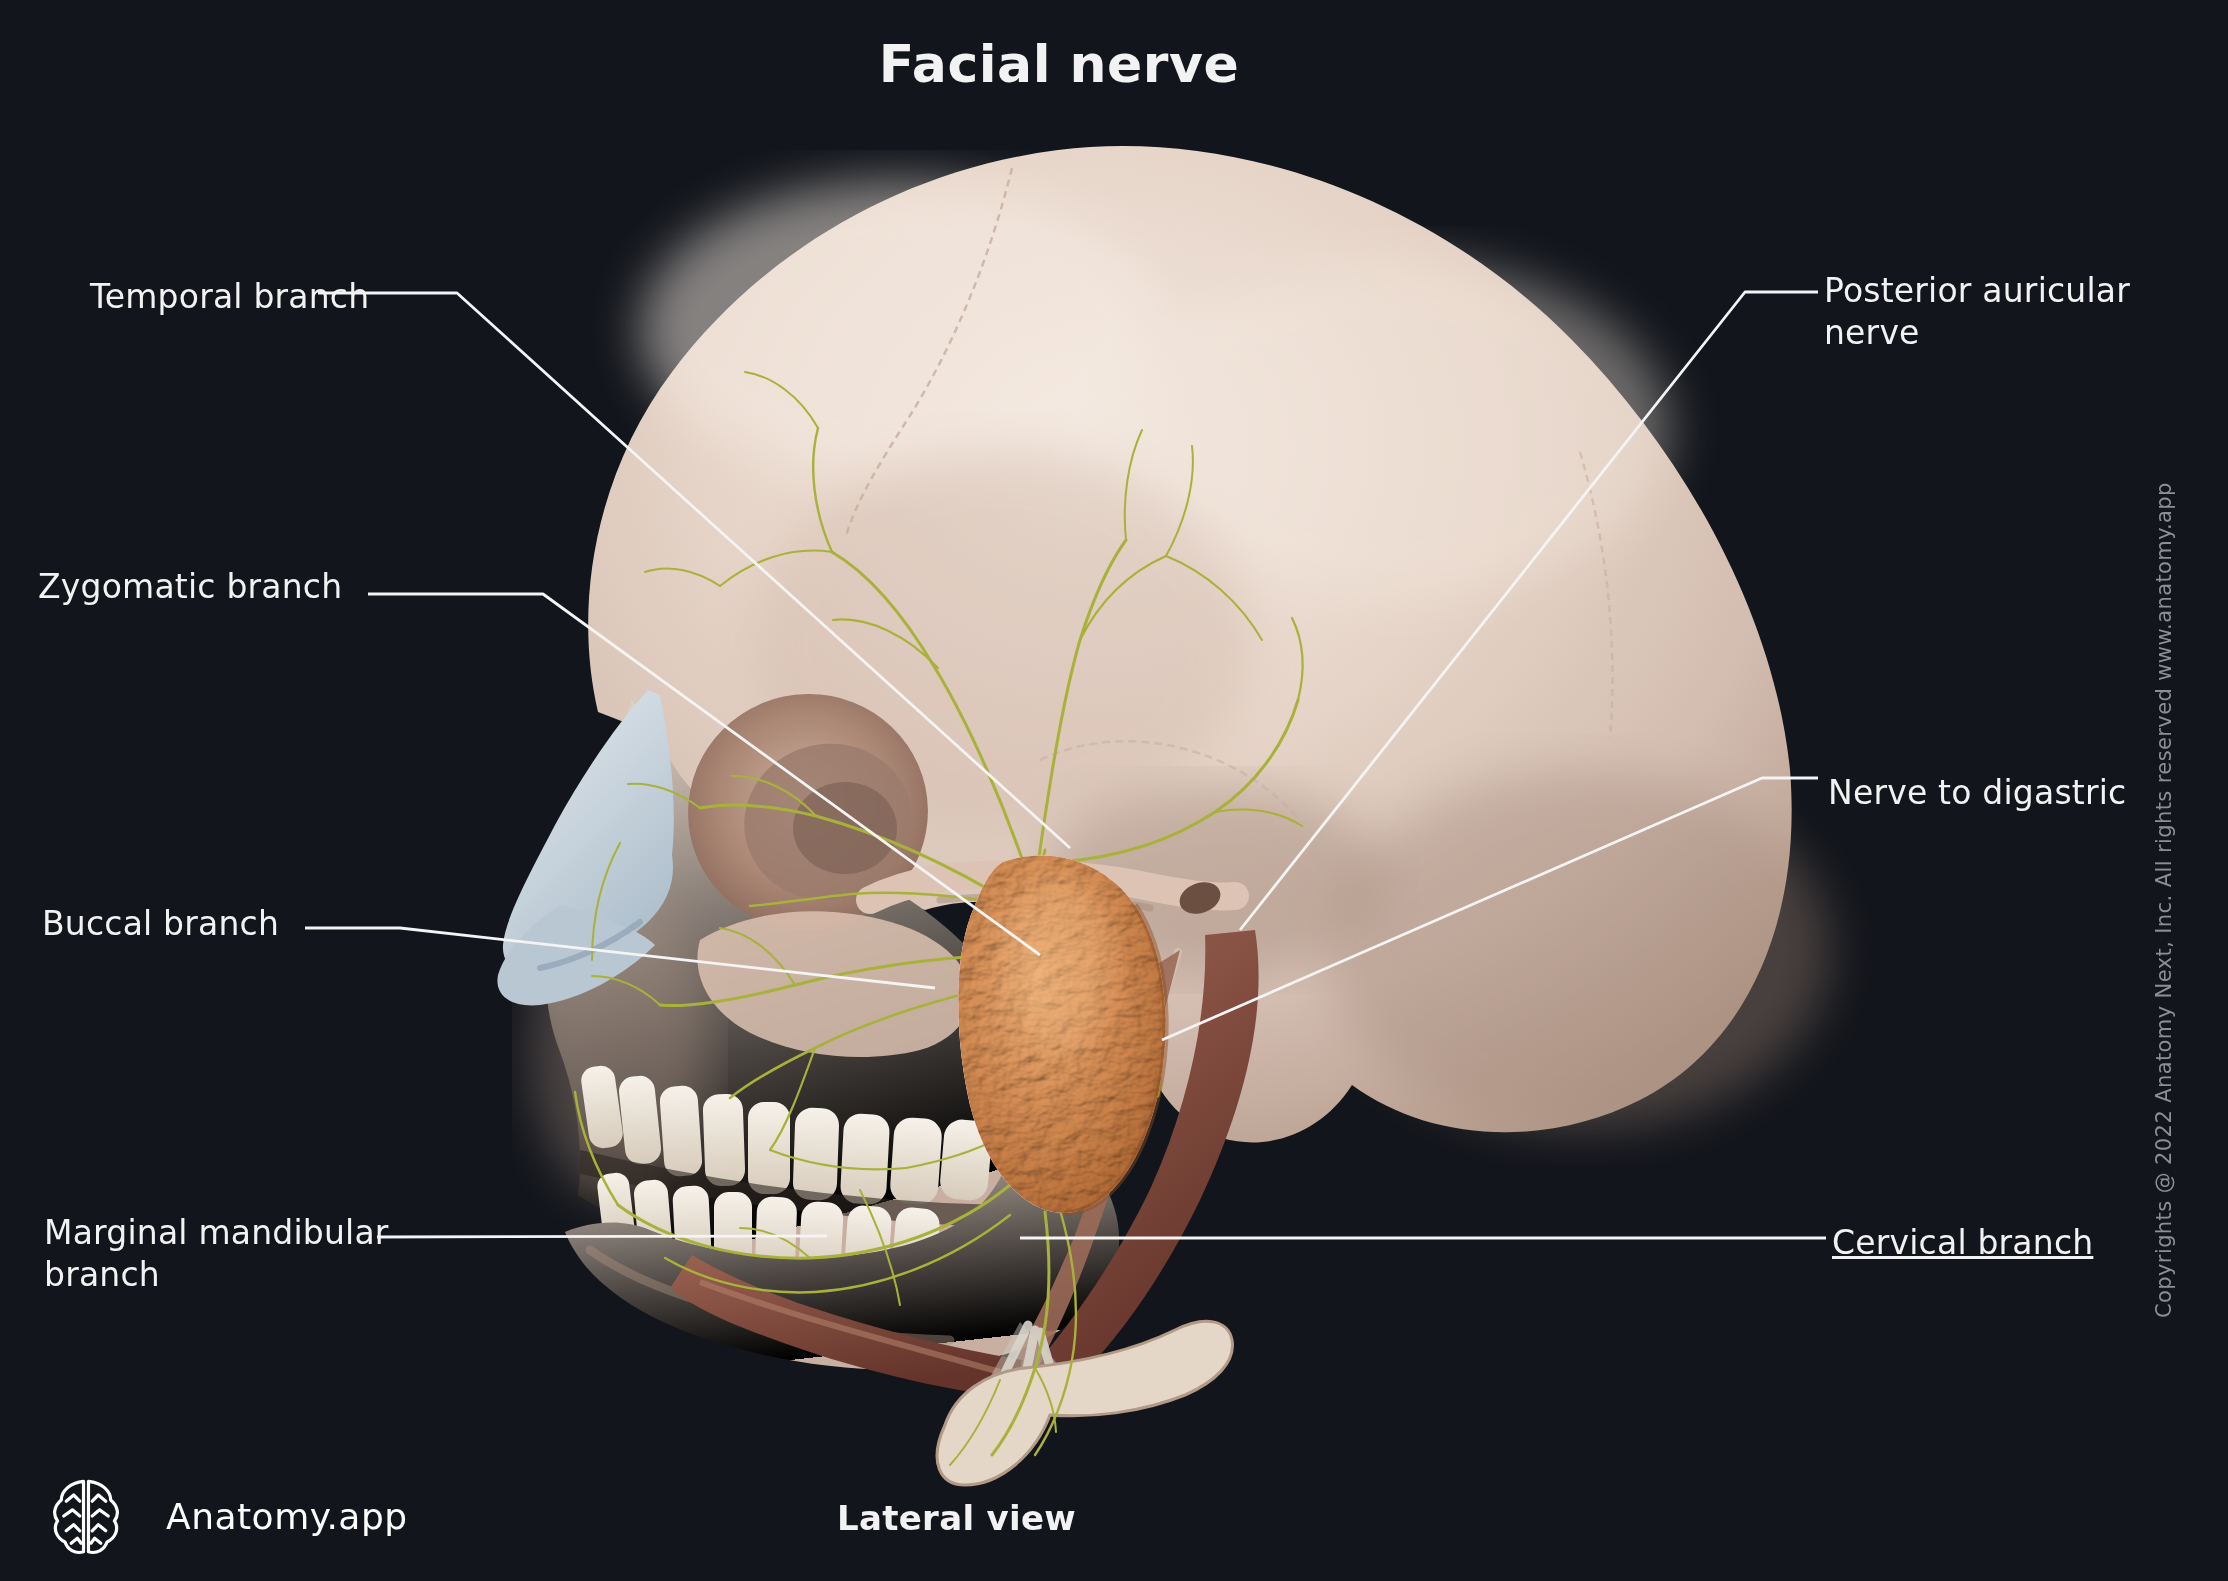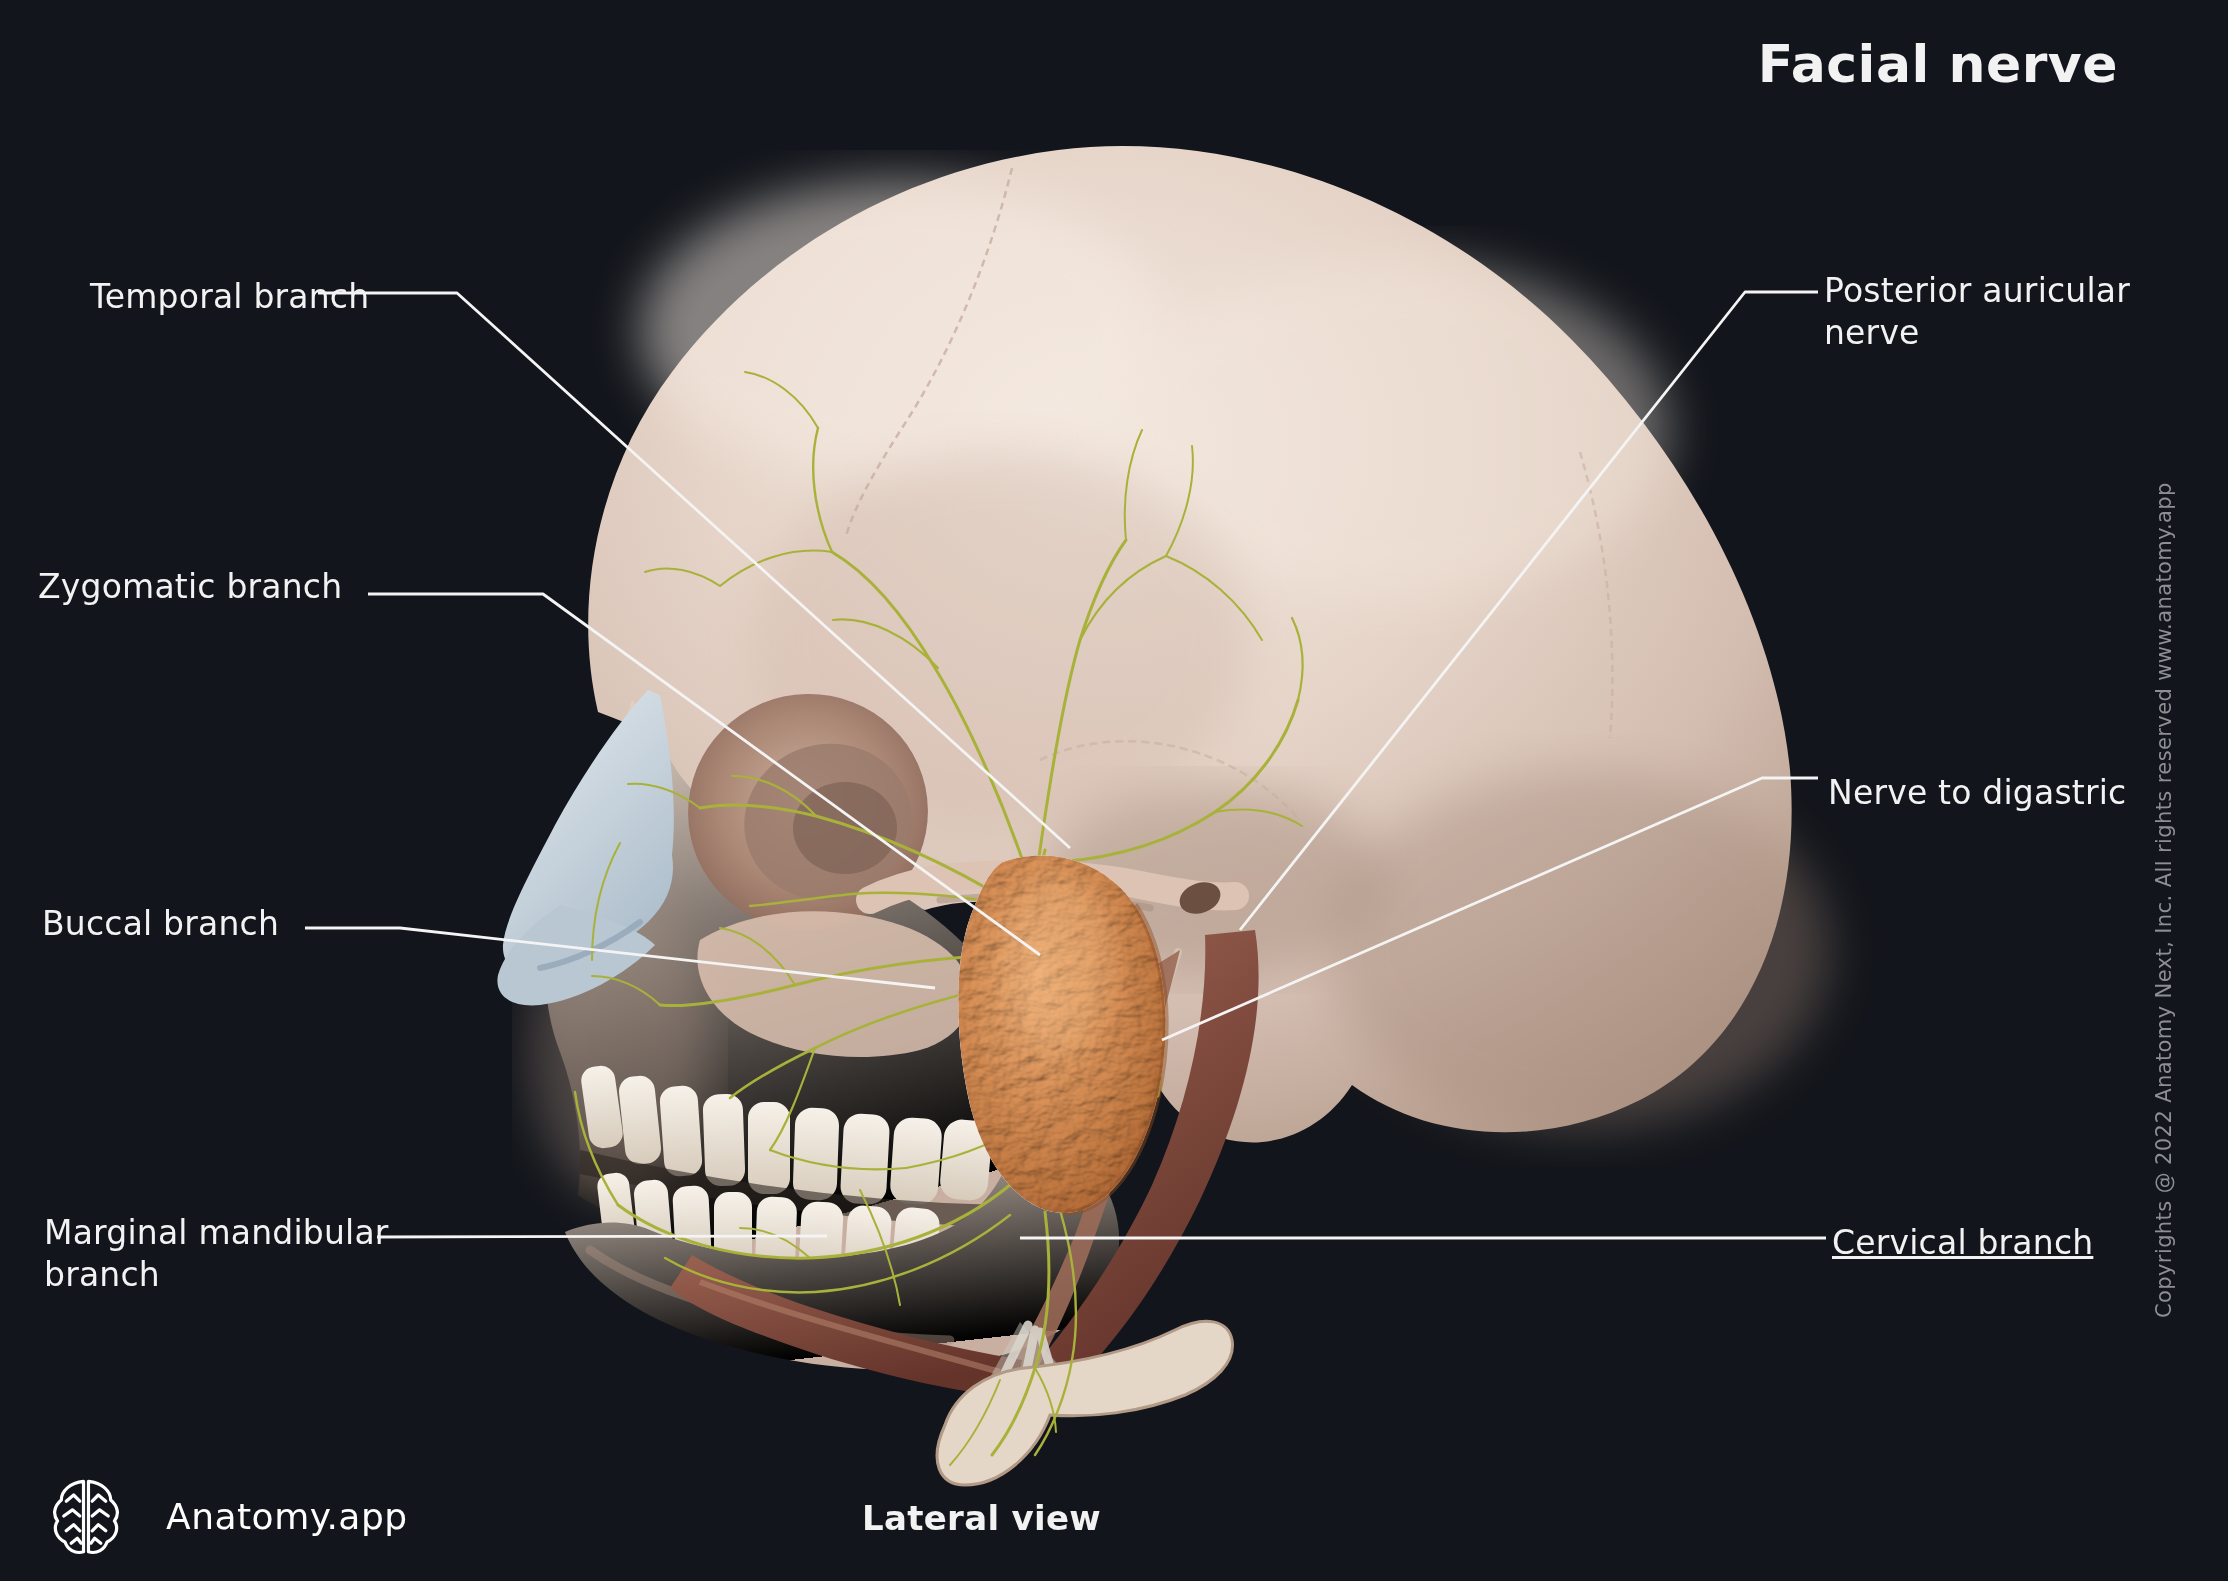--- a/index.html
+++ b/index.html
@@ -5,32 +5,32 @@
 <style>
   html,body{margin:0;padding:0;background:#0b0d12;}
   .stage{
     position:relative;width:2228px;height:1581px;overflow:hidden;
     background:var(--color-background,#12151b);
     font-family:"DejaVu Sans","Liberation Sans",sans-serif;
     color:var(--color-text,#f2f2f2);
   }
   .page-title{
     position:absolute;top:34px;left:0;width:2228px;padding-right:110px;box-sizing:border-box;
-    text-align:right;font-size:52px;font-weight:700;letter-spacing:.5px;
+    text-align:center;font-size:52px;font-weight:700;letter-spacing:.5px;
     color:var(--color-text,#f2f2f2);
   }
   .anno{
     position:absolute;font-size:33px;line-height:1.28;letter-spacing:.2px;
     color:var(--color-text,#f2f2f2);white-space:normal;
   }
   .anno.right{width:380px;}
   .anno.wrapped{width:380px;}
   .view-label{
     position:absolute;top:1498px;left:0;width:1833px;padding-left:80px;box-sizing:border-box;
-    text-align:center;font-size:34px;font-weight:600;letter-spacing:.3px;margin-left:25px;
+    text-align:center;font-size:34px;font-weight:600;letter-spacing:.3px;
   }
   .brand{position:absolute;left:46px;top:1474px;display:flex;align-items:center;gap:40px;}
   .brand-name{font-size:36px;letter-spacing:.5px;color:#fdfdfd;}
   .copyright{
     position:absolute;left:2152px;top:1318px;width:930px;
     transform:rotate(-90deg);transform-origin:0 0;
     font-size:21px;letter-spacing:.4px;color:var(--color-copyright_text,#8d8f93);
   }
   svg.scene{position:absolute;left:0;top:0;}
 </style>

